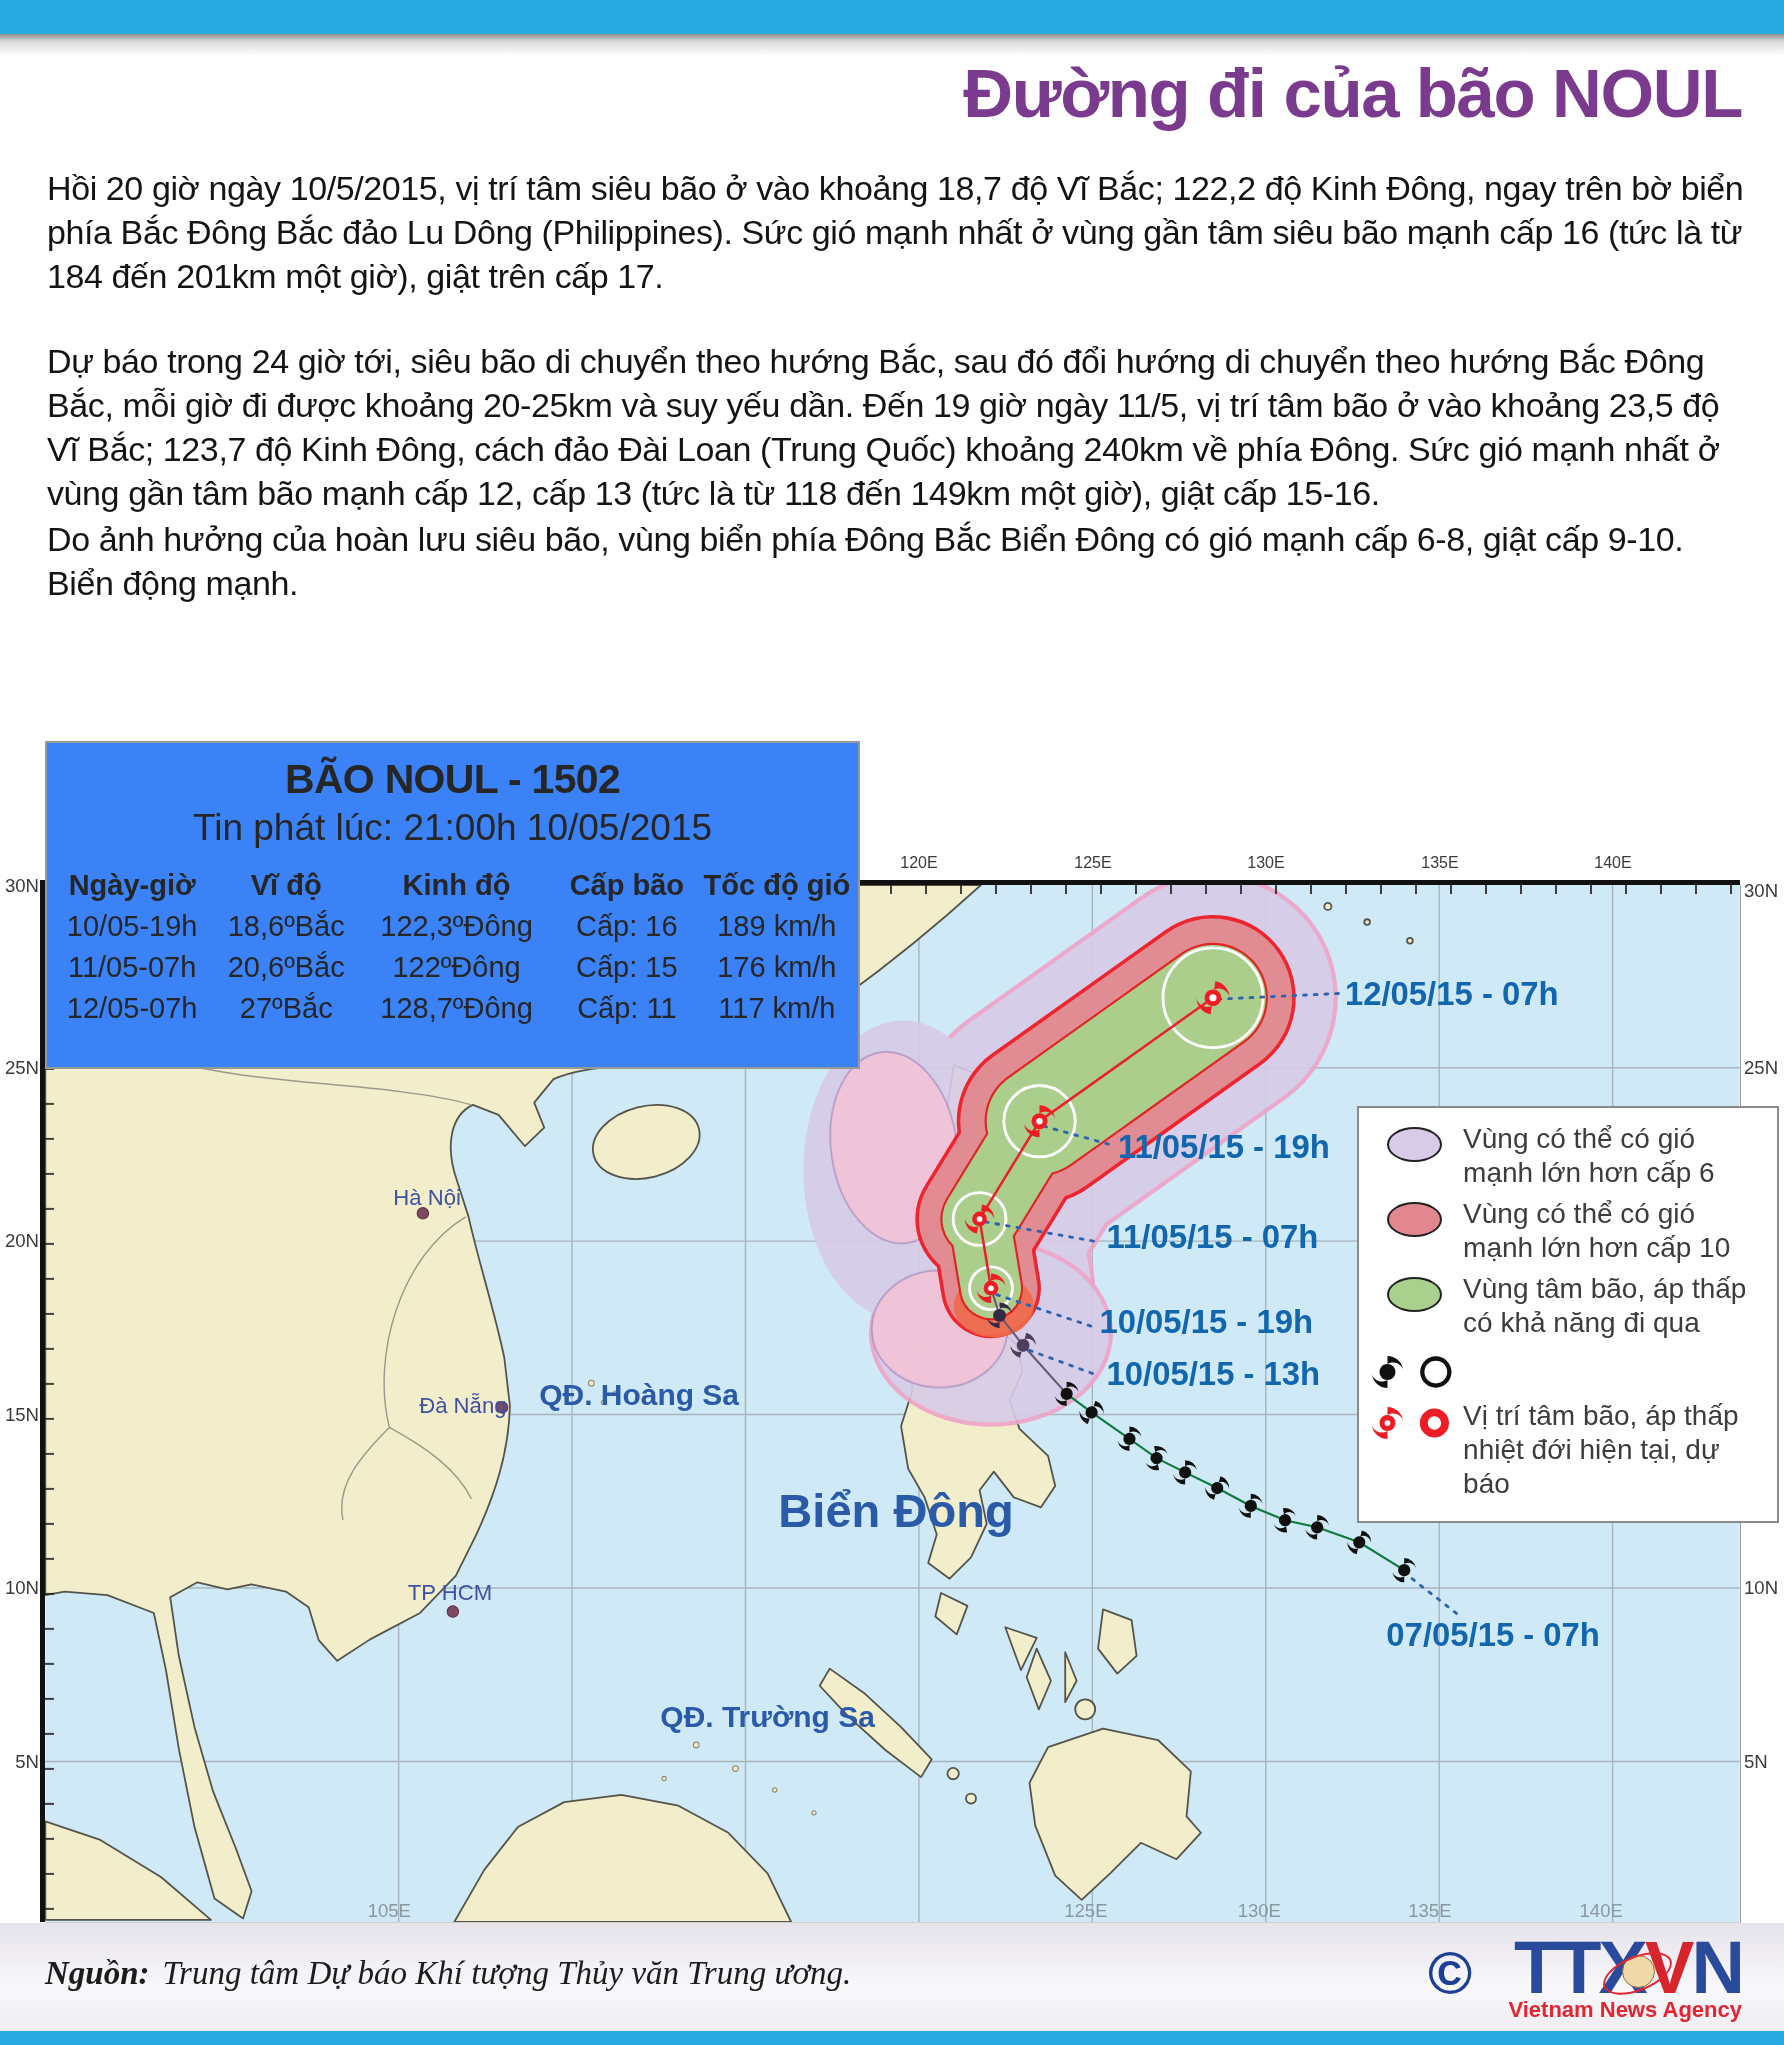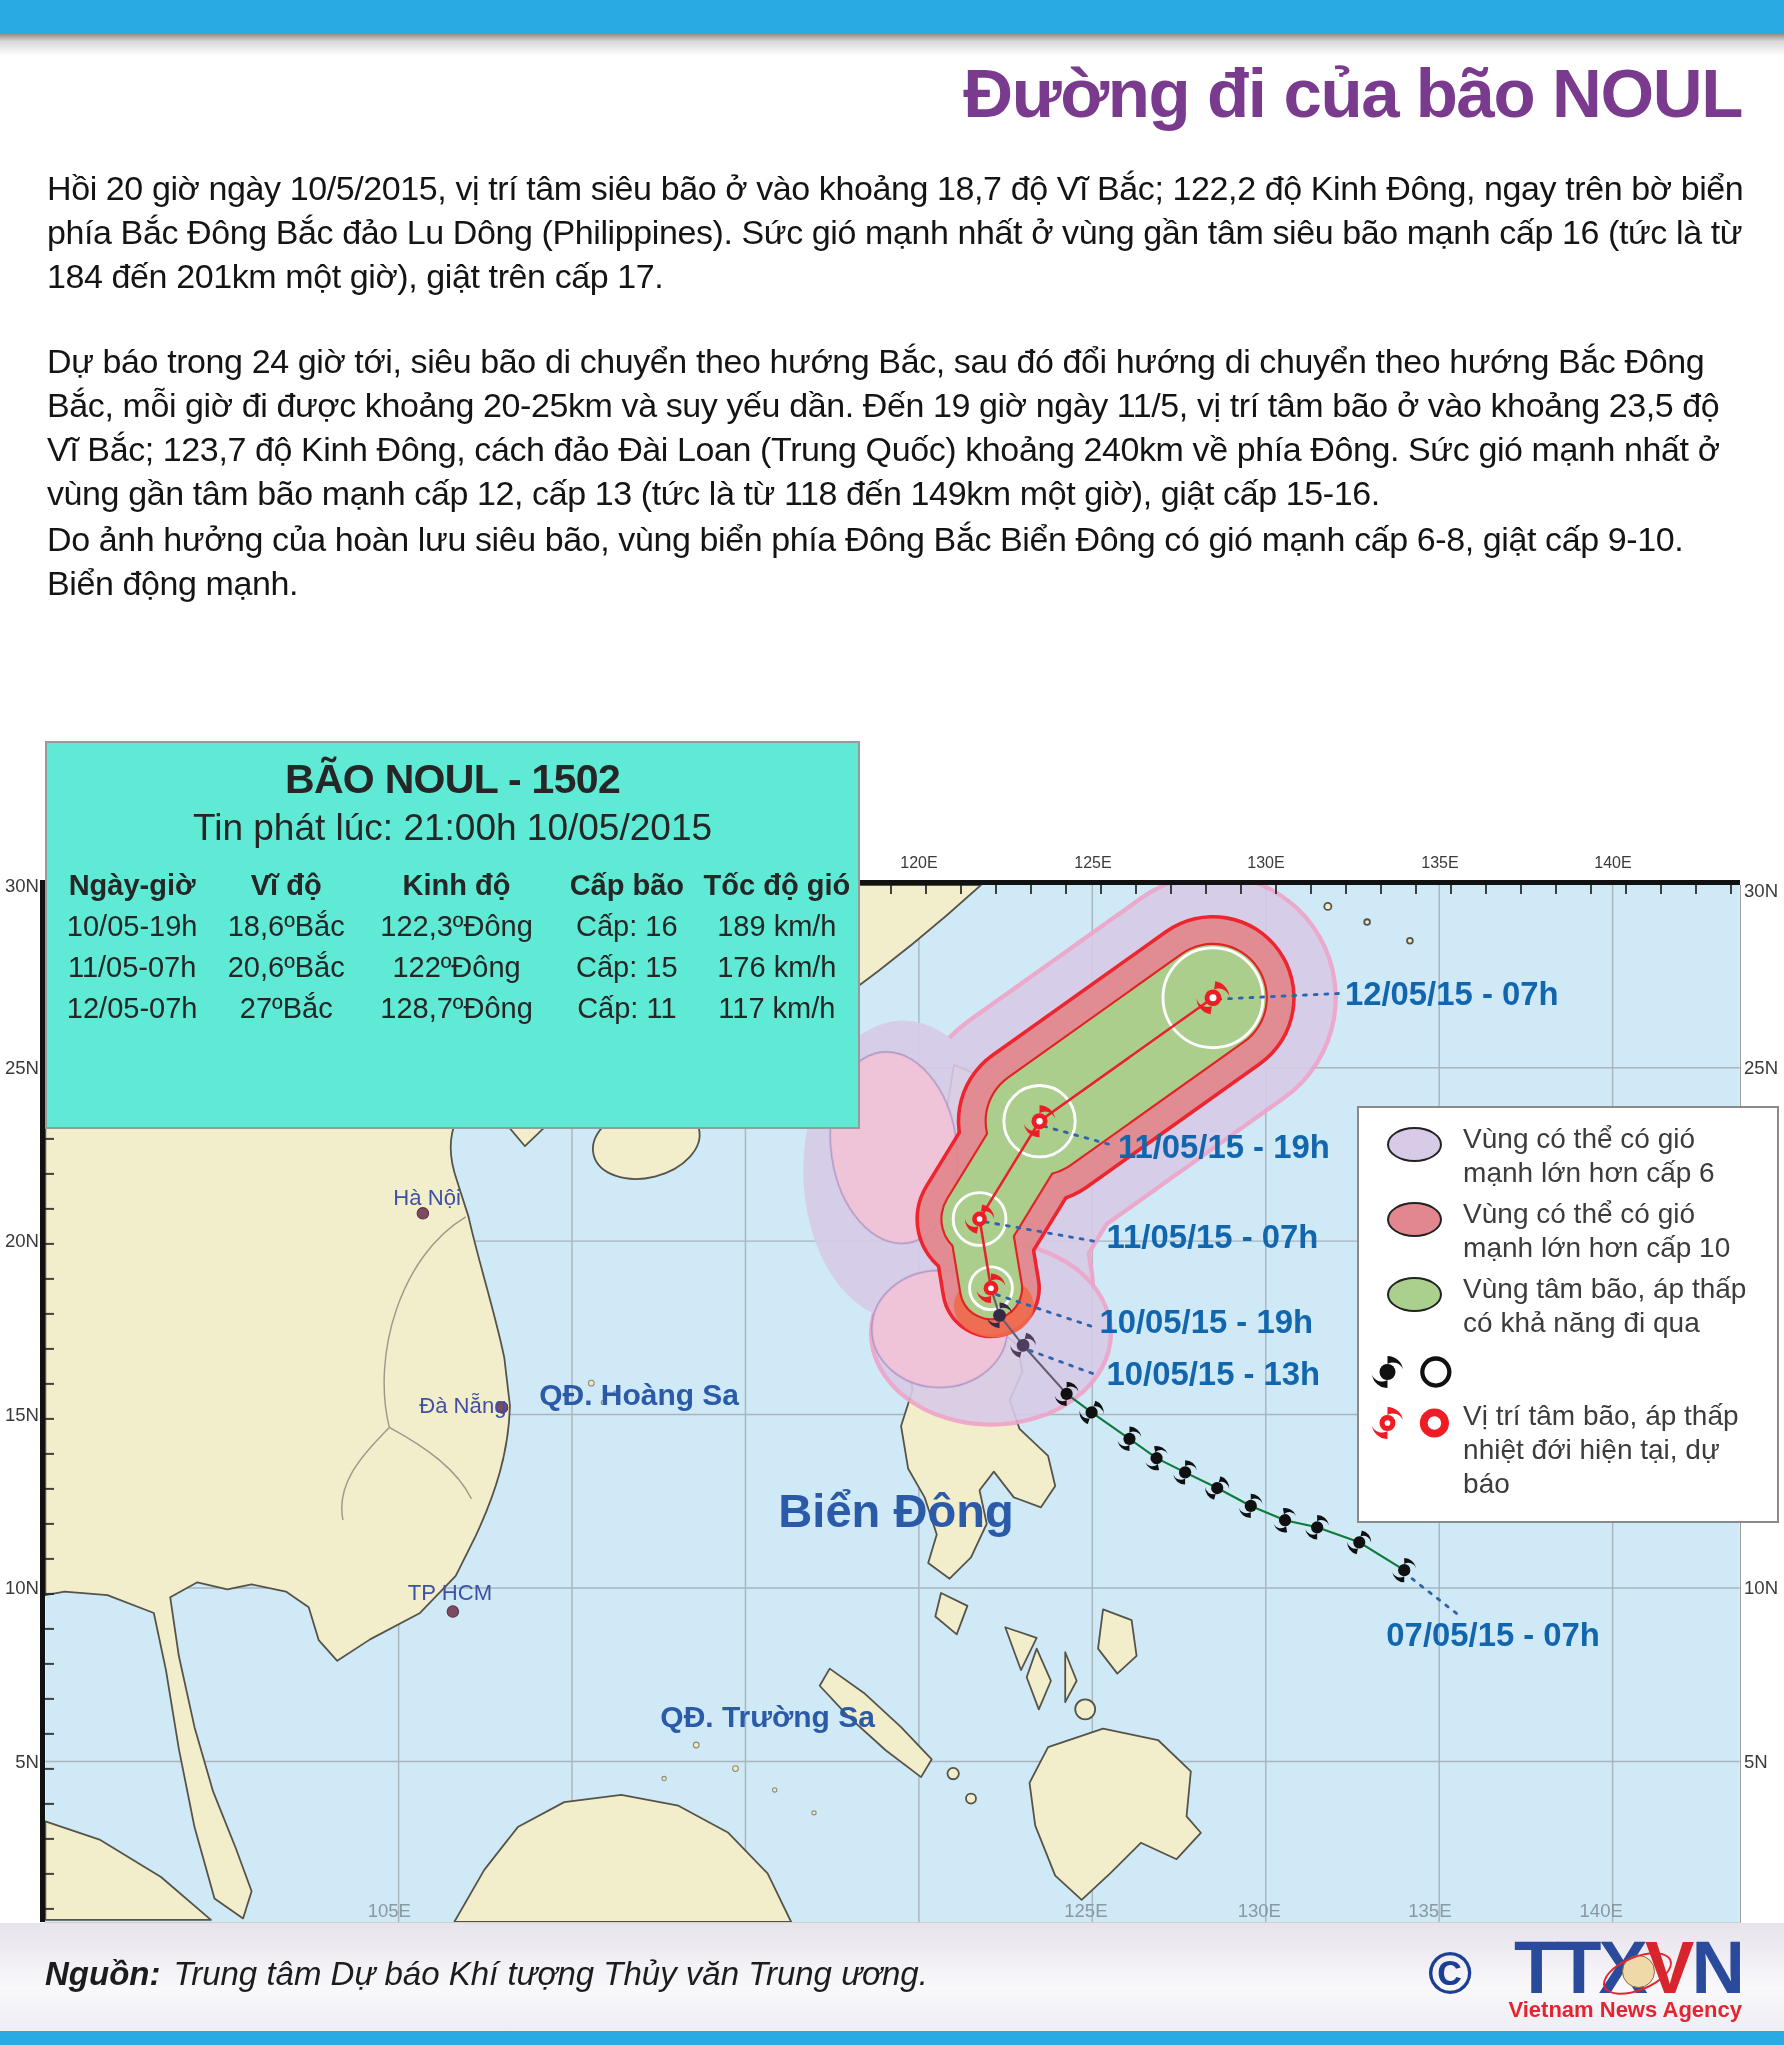--- a/index.html
+++ b/index.html
@@ -29,21 +29,21 @@
     background:repeating-linear-gradient(90deg,#222 0 2.1px,transparent 2.1px 35px);
     background-position:5px 0;opacity:.85;}
   .ticks-left{left:45px;top:885px;width:9.3px;height:1037px;
     background:repeating-linear-gradient(180deg,#222 0 2.1px,transparent 2.1px 35px);
     background-position:0 7.9px;opacity:.85;}
   .lonlab{top:854px;width:86px;text-align:center;font-size:16px;color:#3a3a3a;}
   .latlab{width:39px;text-align:right;font-size:18.6px;color:#3a3a3a;left:0;}
   .latlab-r{left:1744px;width:41px;text-align:left;font-size:18.6px;color:#3a3a3a;}
 
   
-  .tablebox{left:45px;top:741px;width:815px;height:388px;background:#5eead4;
+  .tablebox{left:45px;top:741px;width:815px;height:328px;background:#3b82f6;
             border:2.1px solid #999;box-sizing:border-box;color:#262626;}
   .tb-title{margin-top:13px;text-align:center;font-size:41px;font-weight:bold;letter-spacing:-0.7px;}
   .tb-sub{text-align:center;font-size:37px;margin-top:4.3px;}
   .tb-table{width:100%;margin-top:15.7px;border-collapse:collapse;}
   .tb-table .hd div{font-weight:bold;}
   .tb-row{display:flex;font-size:29px;line-height:41px;}
   .tb-row div{text-align:center;}
   .c1{width:21%;} .c2{width:17%;} .c3{width:25%;} .c4{width:17%;} .c5{width:20%;}
 
   
@@ -51,21 +51,21 @@
           border:2.1px solid #8a8a8a;box-sizing:border-box;color:#3c3c3c;
           padding:14.3px 11.4px 0 7.1px;}
   .lg-row{display:flex;align-items:flex-start;margin-bottom:7.1px;}
   .lg-ic{width:97px;flex:none;display:flex;justify-content:center;align-items:center;margin-top:4.3px;}
   .lg-tx{flex:1;font-size:28px;line-height:34px;}
   .ellip{width:51px;height:31px;border:2.1px solid #222;border-radius:50%;}
 
   
   .footer{left:0;top:1923px;width:1785px;height:109px;
           background:linear-gradient(#e6e3eb,#f9f8fb 60%,#efedf2);}
-  .src{left:45px;top:1955px;font-size:33px;color:#1c1c1c;font-style:italic;}
+  .src{left:45px;top:1955px;font-size:33px;color:#1c1c1c;font-style:italic;font-family:Liberation Serif, serif;}
   .src b{font-weight:bold;margin-right:13px;}
   .cop{left:1428px;top:1939px;font-size:60px;color:#1b3f94;font-weight:bold;}
   .logo{left:1499px;top:1932px;width:243px;text-align:right;}
   .logo .big{font-size:74px;font-weight:bold;color:#2a4b9b;letter-spacing:-2.9px;line-height:71px;}
   .logo .big .red{color:#d6252c;}
   .logo .sub{font-size:22px;font-weight:bold;color:#e42530;margin-top:-5.7px;}
   .orbit{left:1601px;top:1956px;width:69px;height:31px;border:2.9px solid #e42530;
          border-radius:50%;transform:rotate(-22deg);}
   .globe{left:1622px;top:1955px;width:31px;height:31px;border-radius:50%;
          background:#f0d9a8;border:1.4px solid #8a6a3a;}

